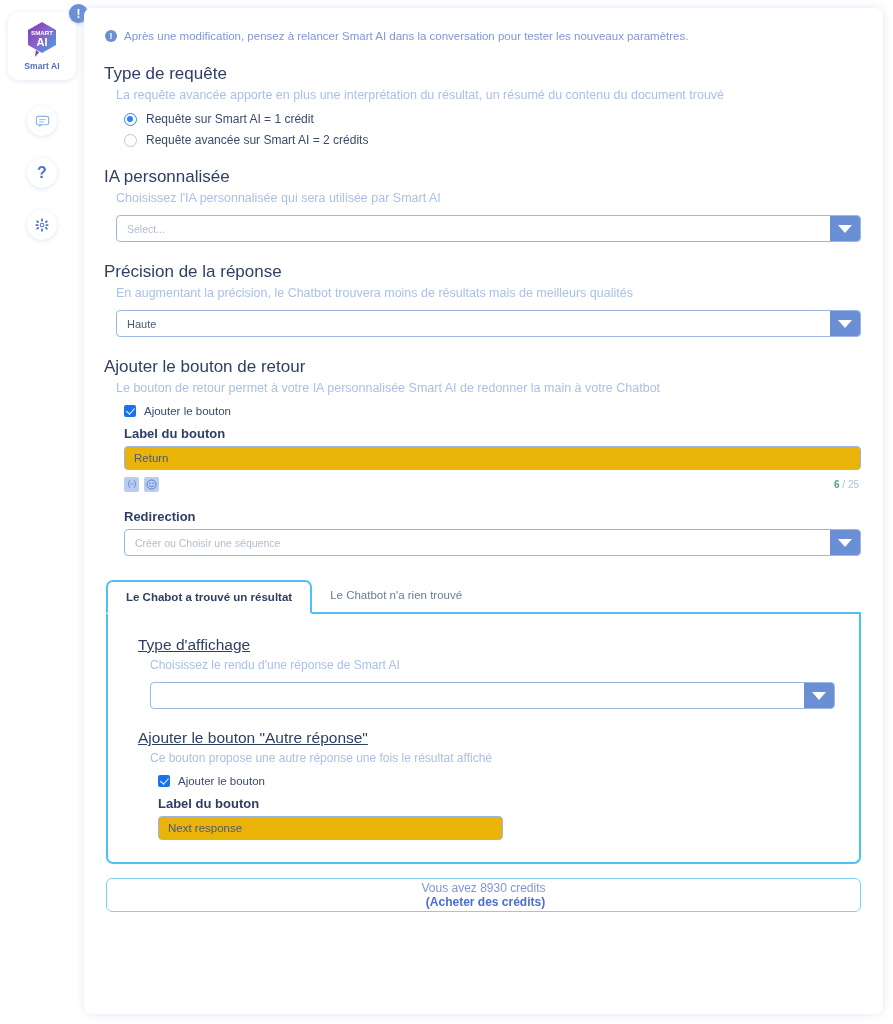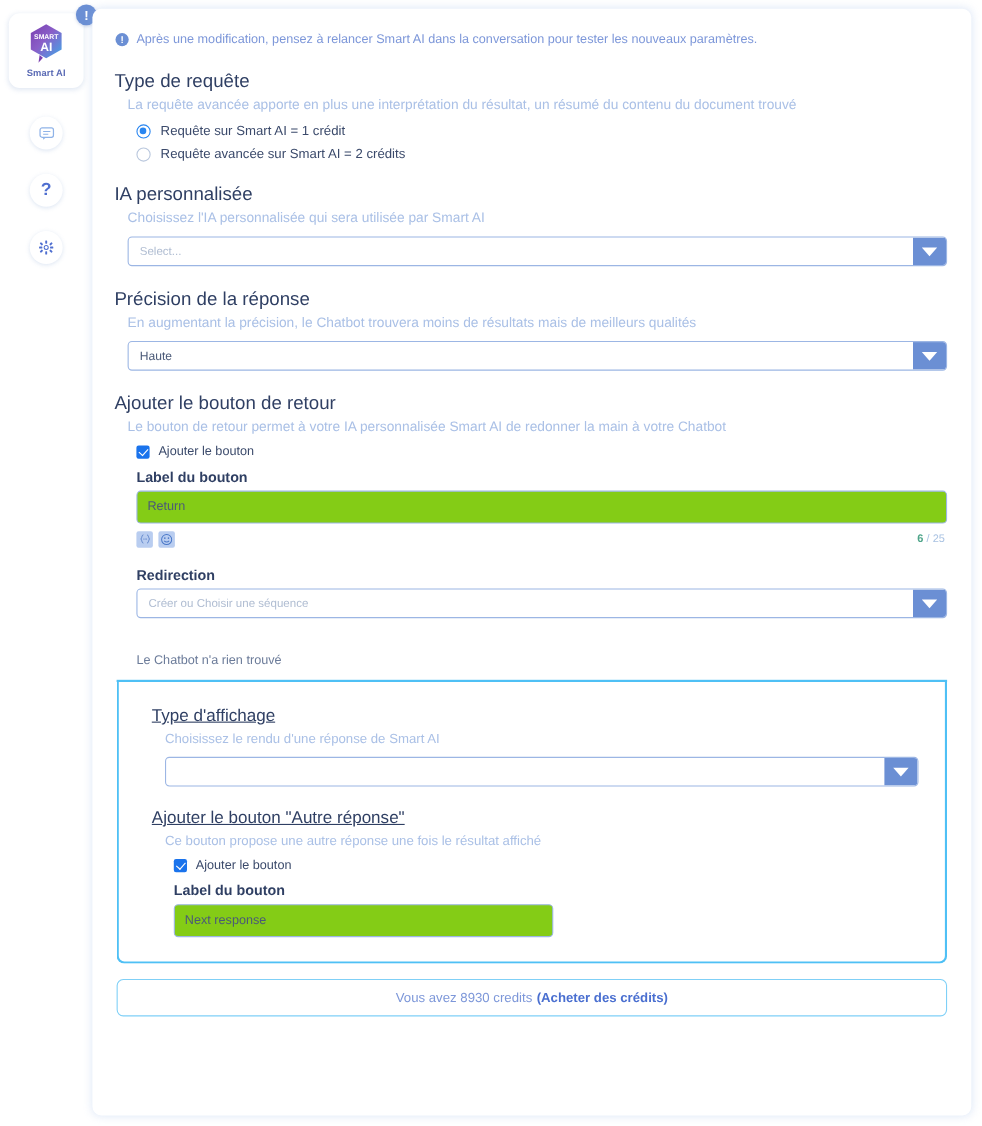--- a/index.html
+++ b/index.html
@@ -241,24 +241,24 @@
     font-size: 13px;
     font-weight: bold;
     color: #2f3f63;
     padding-left: 22px;
     margin-bottom: 5px;
   }
   .text-input {
     display: block;
     margin-left: 22px;
     margin-right: 4px;
-    height: 30px;
+    height: 24px;
     border: 1px solid #9cb6e4;
     border-radius: 4px;
-    background: #84cc16;
+    background: #eab308;
     font-size: 11.5px;
     color: #4b5a78;
     padding: 0 9px;
     width: calc(100% - 26px);
     font-family: "Liberation Sans", sans-serif;
   }
   .text-input.short { width: 345px; }
 
   .tool-row {
     display: flex;
@@ -342,20 +342,21 @@
     height: 34px;
     border: 1px solid #7fd0f7;
     border-radius: 6px;
     display: flex;
     align-items: center;
     justify-content: center;
     font-size: 12px;
     color: #7d97d9;
     cursor: pointer;
     background: #fff;
+    flex-direction: column;
   }
   .credits-bar b { color: #4a6fd0; font-weight: bold; margin-left: 4px; text-align: center; }
 </style>
 </head>
 <body>
 
 <div class="app">
 
   <div class="sidebar">
 
@@ -501,20 +502,23 @@
         <div class="select-wrap" style="margin-left:22px">
           <span class="select-val placeholder">Créer ou Choisir une séquence</span>
           <span class="select-arrow">
               <span class="tri"></span>
             </span>
         </div>
       </div>
 
       <div class="tabs-zone">
         <div class="tabs-strip">
+          <div class="tab active">
+            <span>Le Chabot a trouvé un résultat</span>
+          </div>
           <div class="tab inactive">
             <span>Le Chatbot n'a rien trouvé</span>
           </div>
         </div>
 
         <div class="tab-panel">
 
           <div class="section">
             <h2 class="sec-title">Type d'affichage</h2>
             <p class="sec-desc">Choisissez le rendu d'une réponse de Smart AI</p>

